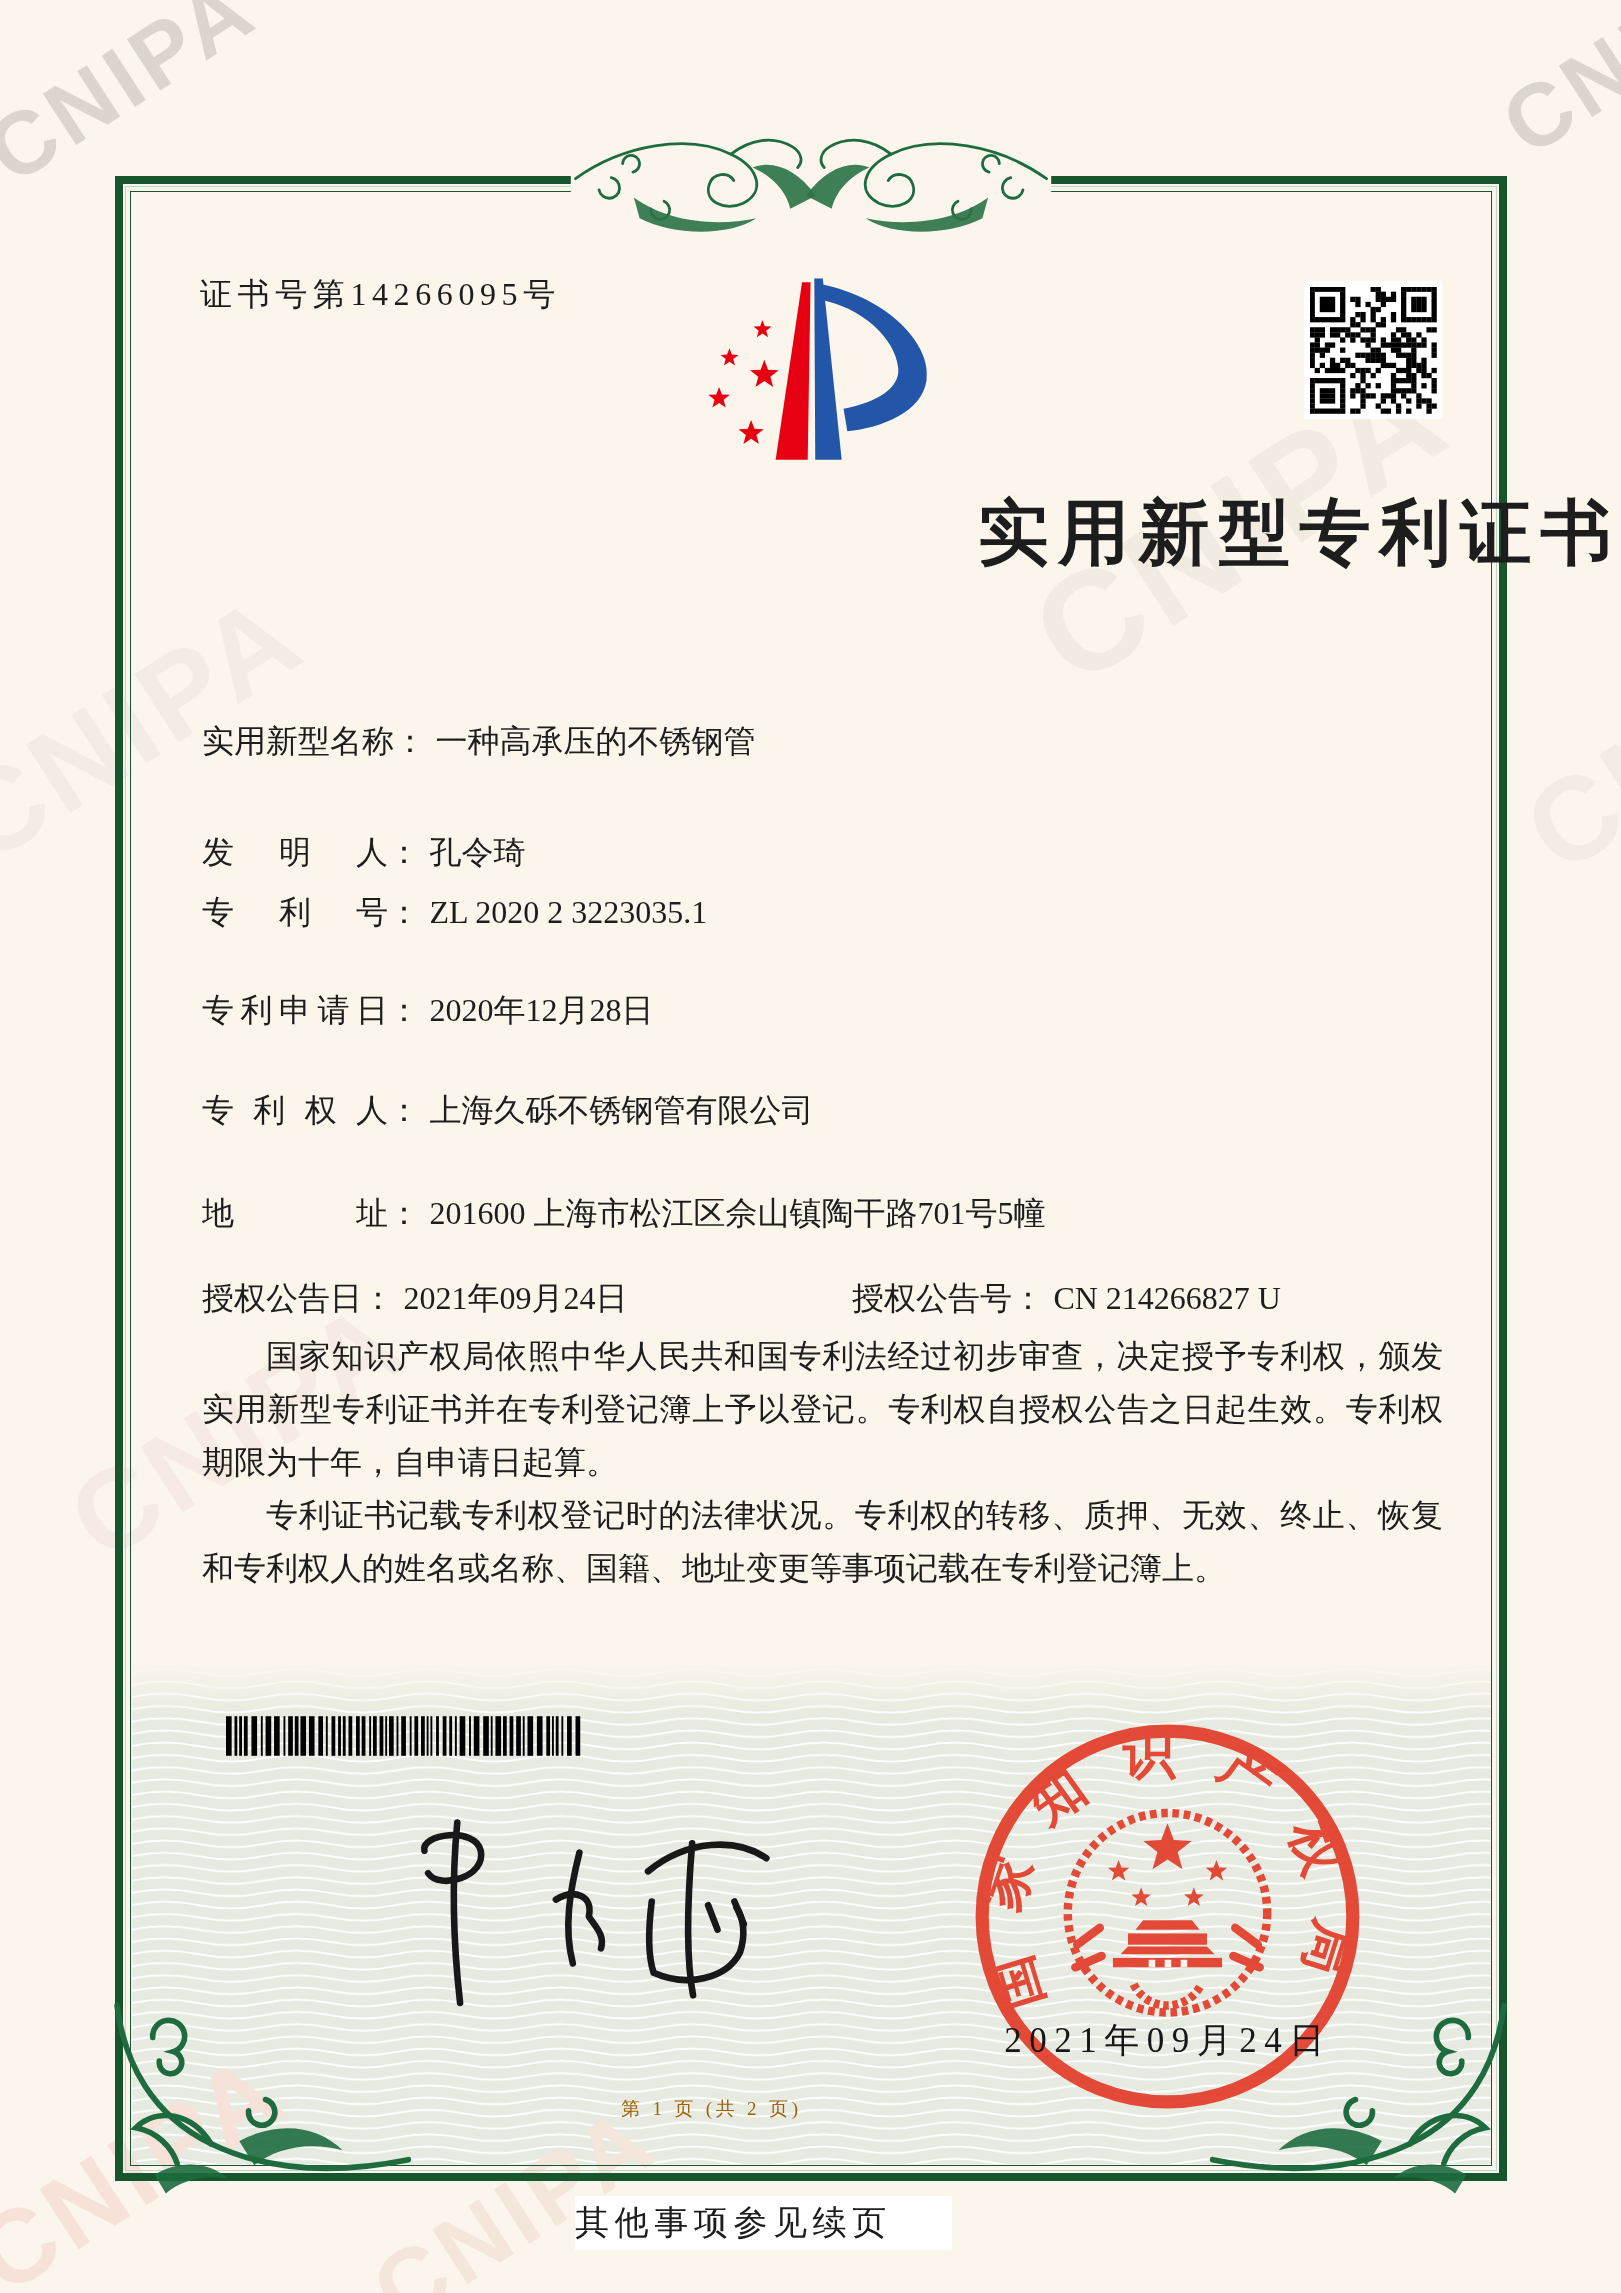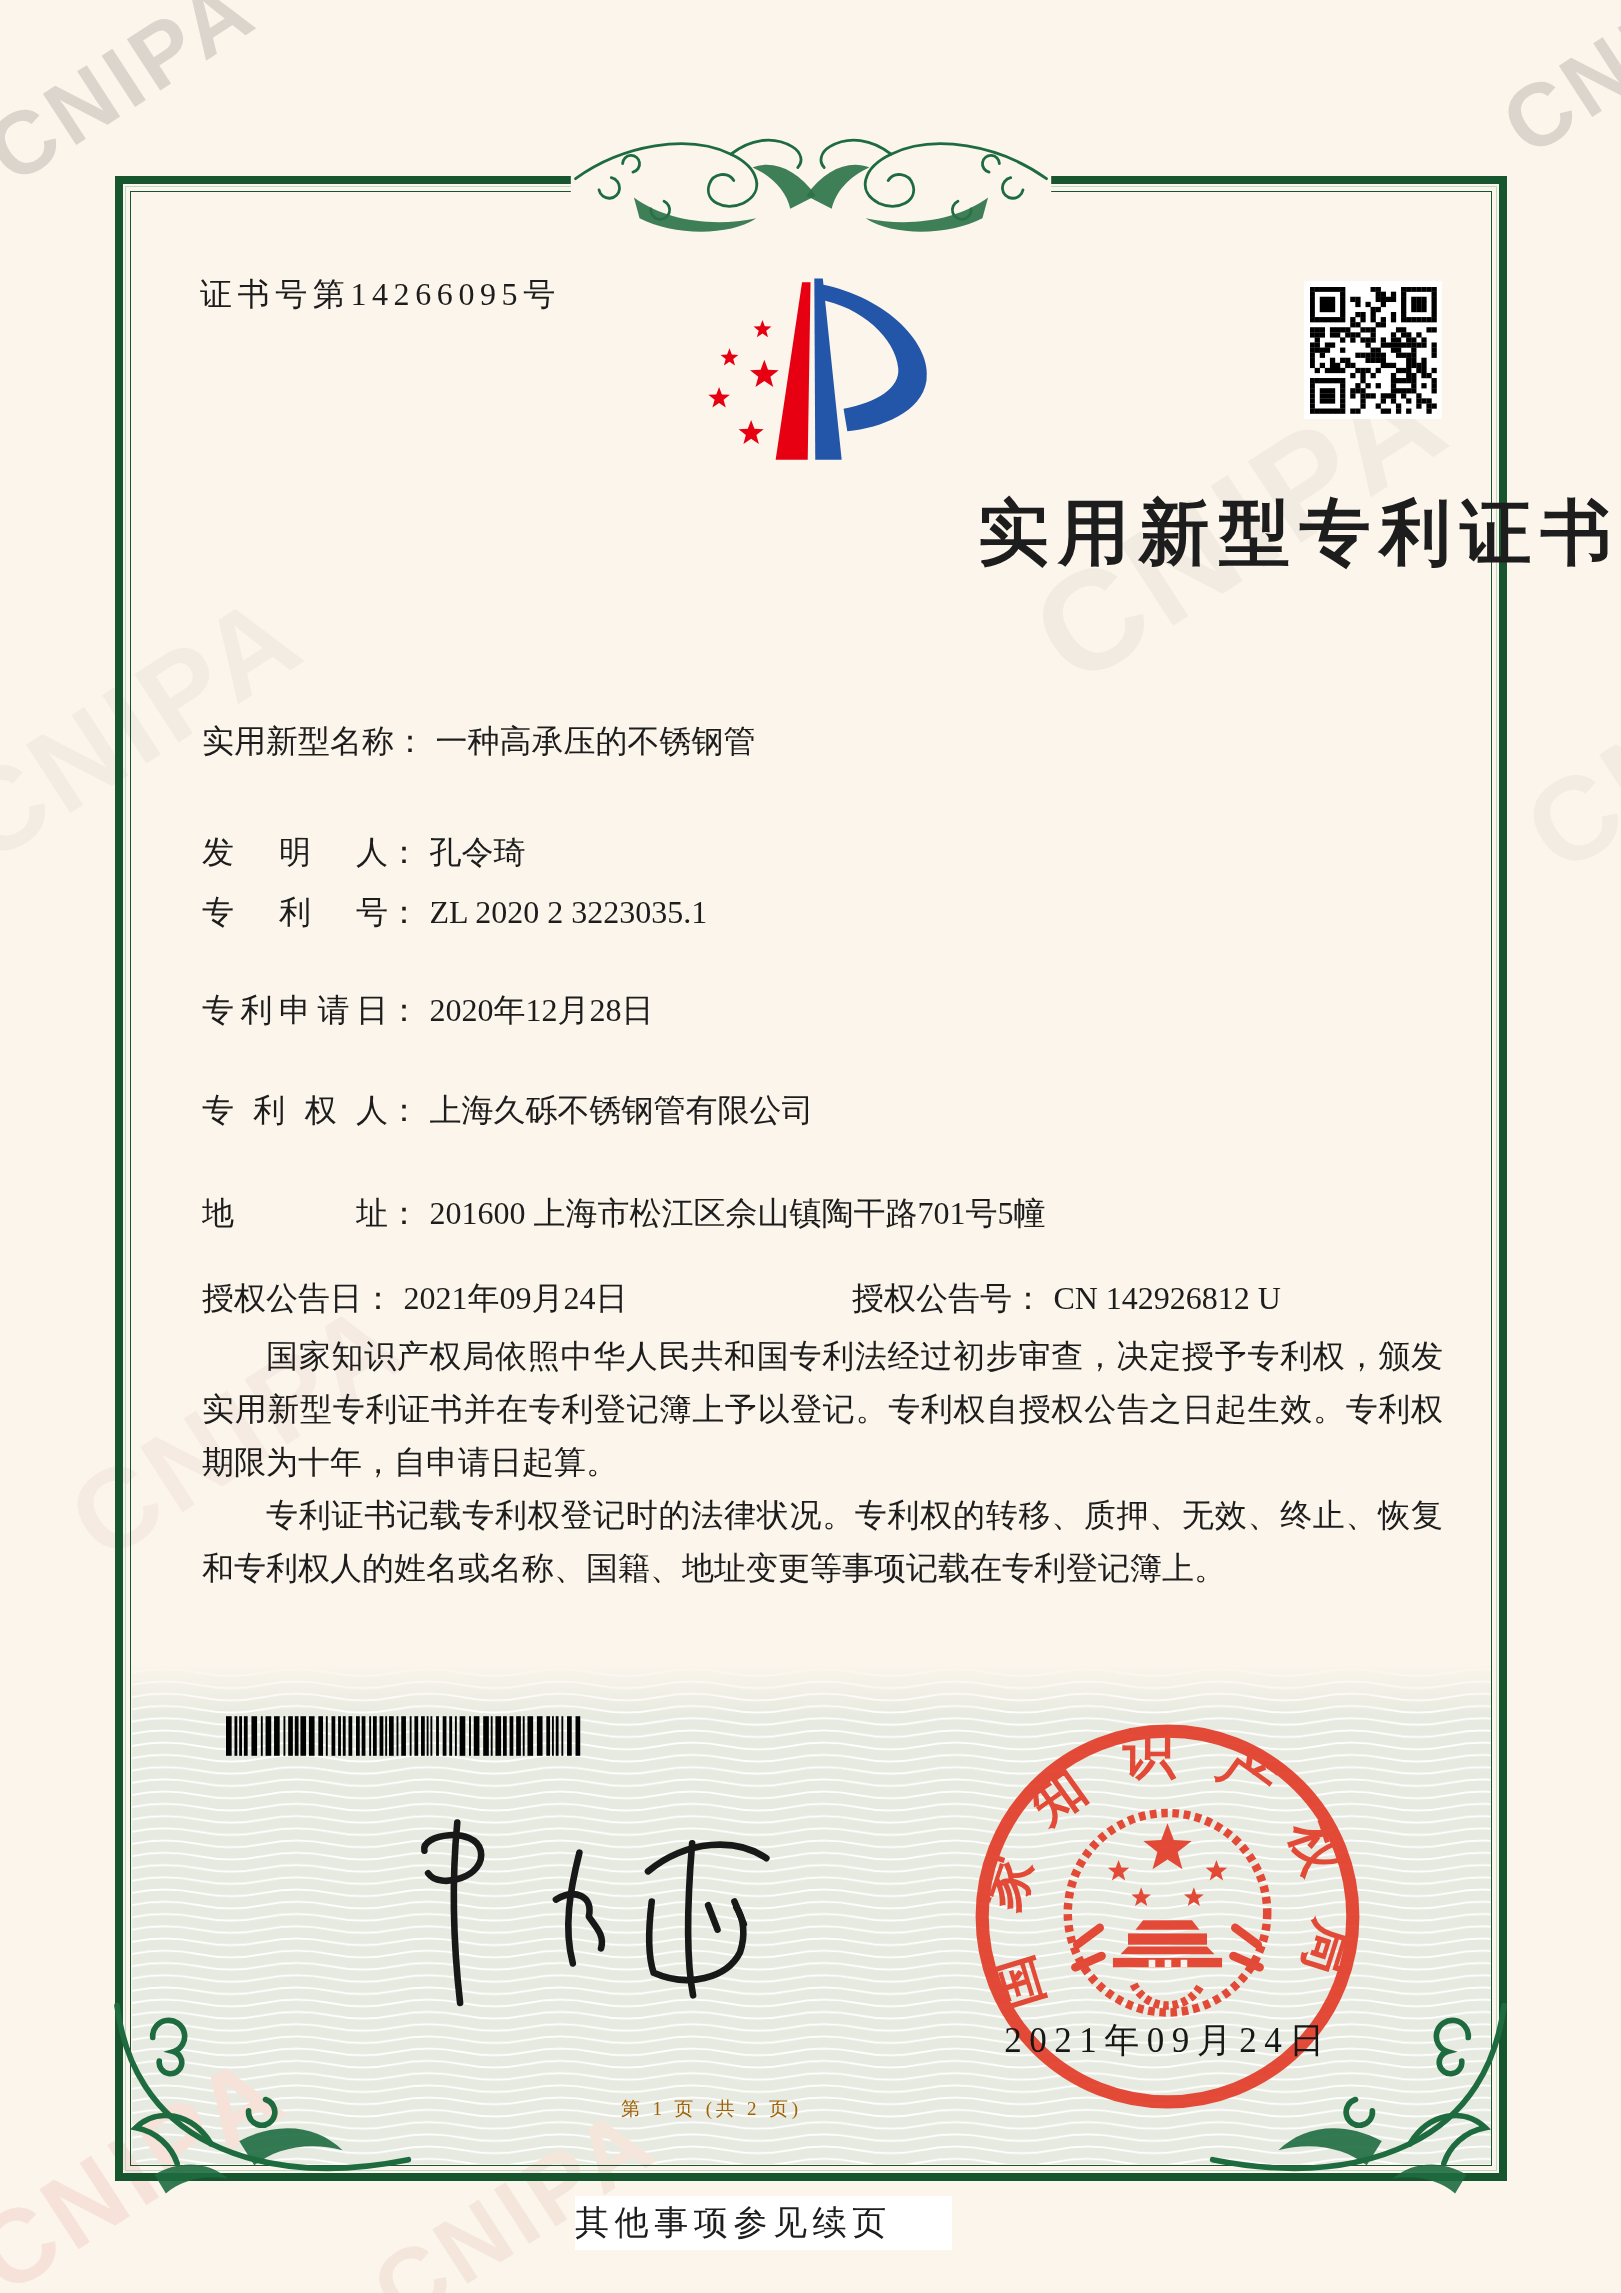--- a/index.html
+++ b/index.html
@@ -468,21 +468,21 @@
   <div class="frow" style="top:1089px;">
     <span class="flabel">专利权人</span><span>：</span><span class="fvalue">上海久砾不锈钢管有限公司</span>
   </div>
   <div class="frow" style="top:1192px;">
     <span class="flabel">地址</span><span>：</span><span class="fvalue">201600 上海市松江区佘山镇陶干路701号5幢</span>
   </div>
   <div class="frow" style="top:1277px;">
     <span class="flabel compact">授权公告日</span><span>：</span><span class="fvalue">2021年09月24日</span>
   </div>
   <div class="frow" style="top:1277px; left:852px;">
-    <span class="flabel compact">授权公告号</span><span>：</span><span class="fvalue">CN 142926812 U</span>
+    <span class="flabel compact">授权公告号</span><span>：</span><span class="fvalue">CN 214266827 U</span>
   </div>
 
   <div class="body-text">
     <p>国家知识产权局依照中华人民共和国专利法经过初步审查，决定授予专利权，颁发实用新型专利证书并在专利登记簿上予以登记。专利权自授权公告之日起生效。专利权期限为十年，自申请日起算。</p>
     <p>专利证书记载专利权登记时的法律状况。专利权的转移、质押、无效、终止、恢复和专利权人的姓名或名称、国籍、地址变更等事项记载在专利登记簿上。</p>
   </div>
 
   <svg class="barcode" id="barcode" width="358" height="40" viewBox="0 0 380 42">
       <rect x="0" y="0" width="6" height="42"></rect>
       <rect x="9" y="0" width="3" height="42"></rect>

